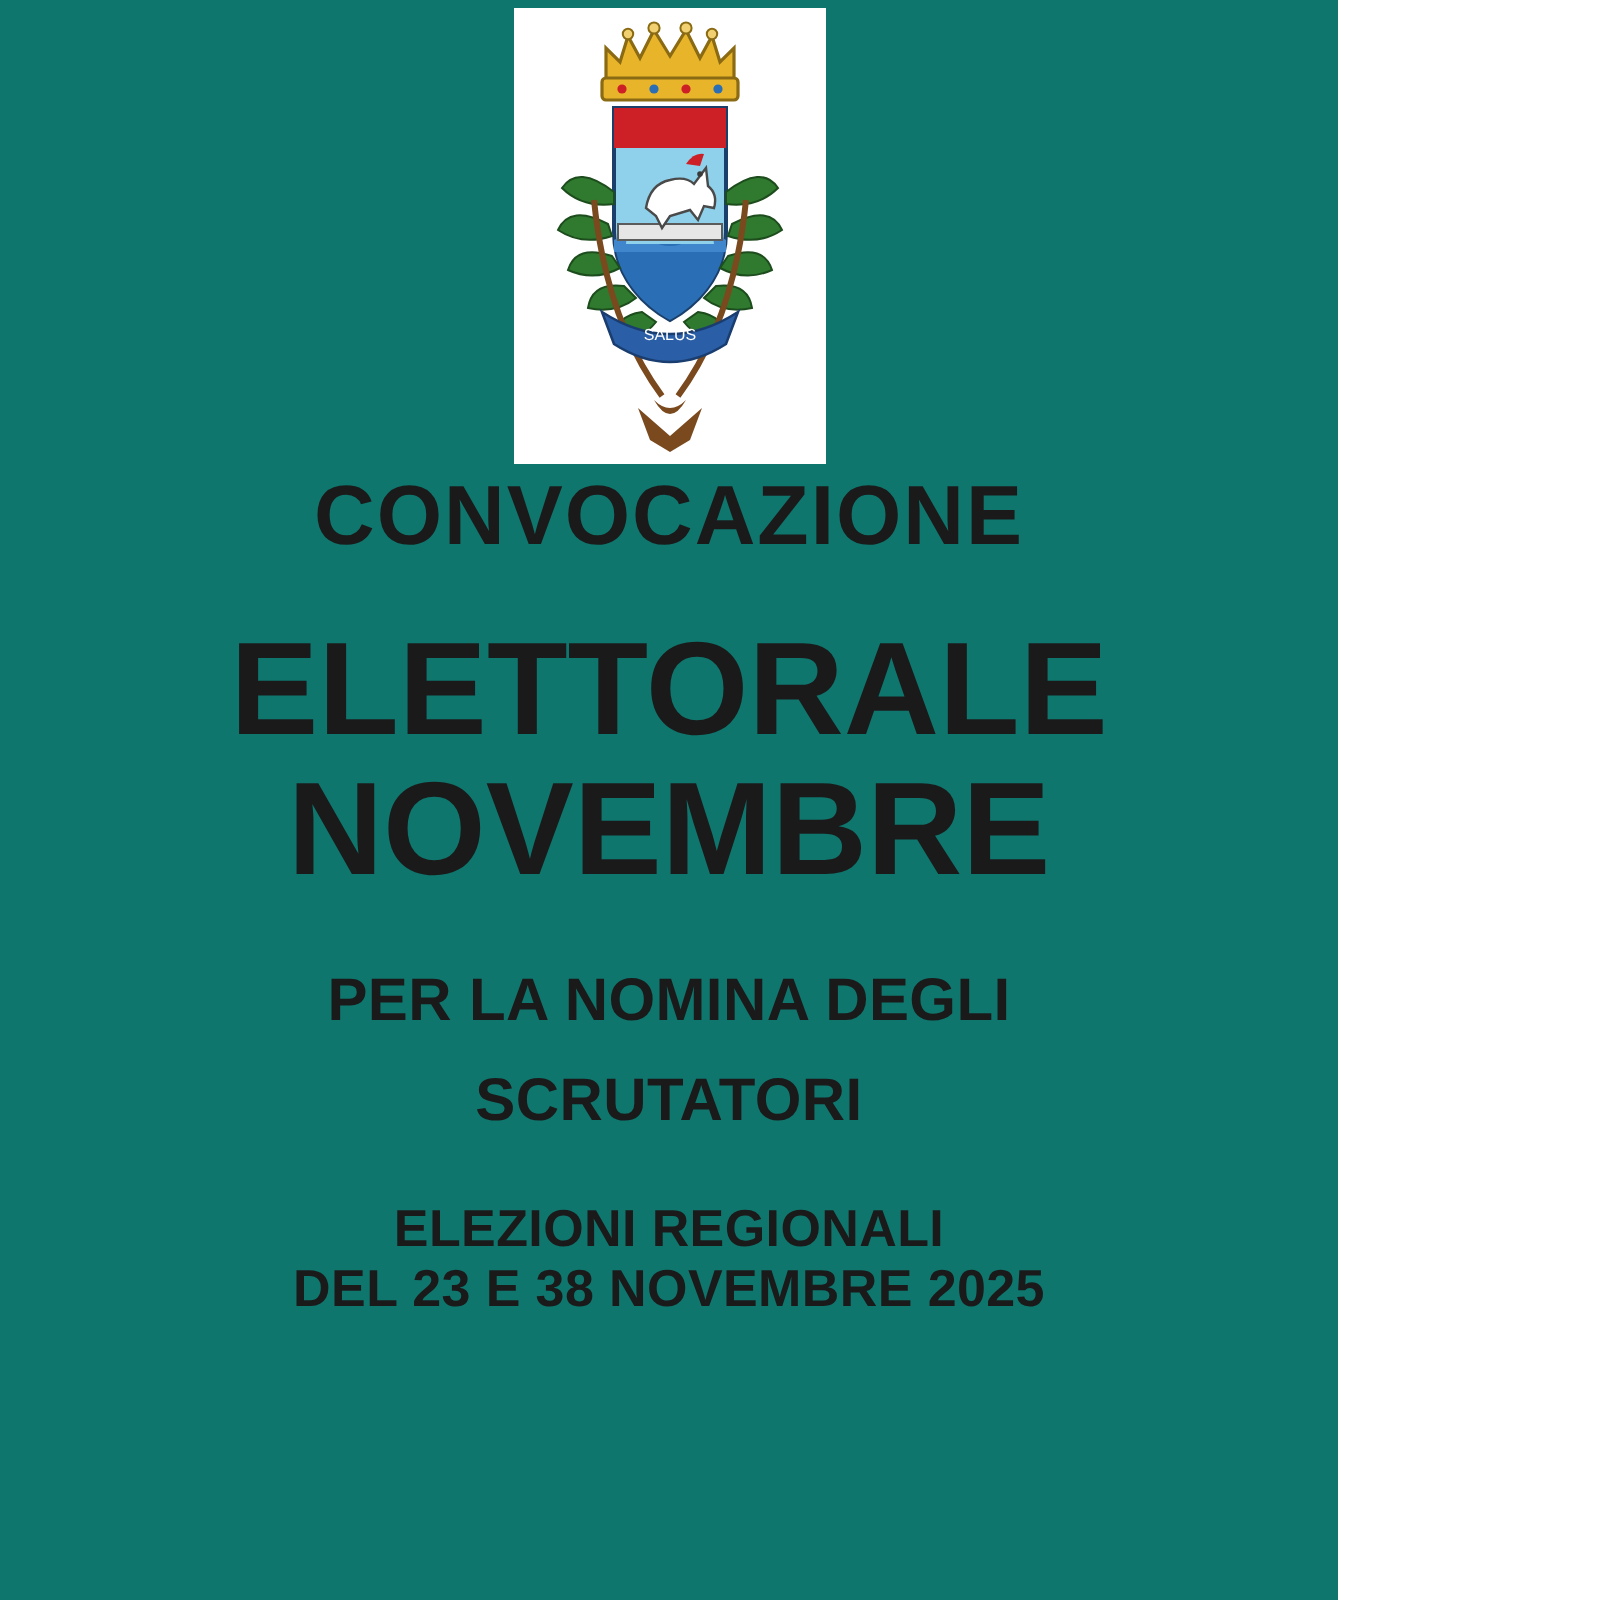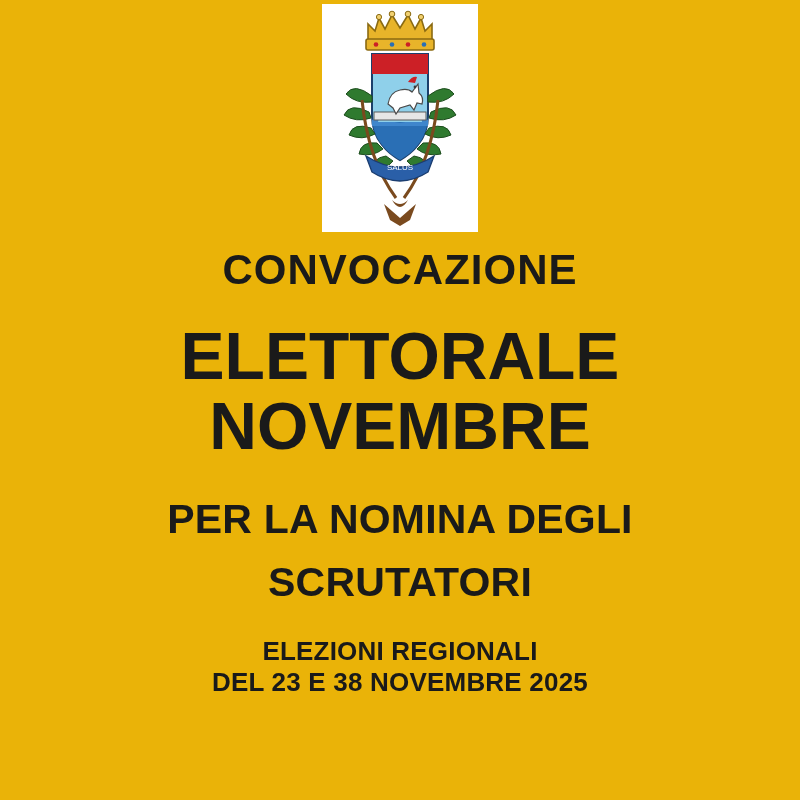--- a/index.html
+++ b/index.html
@@ -8,23 +8,23 @@
   }
   body {
     width: 800px;
     height: 800px;
     background: #ffffff;
     font-family: "Liberation Sans", sans-serif;
     overflow: hidden;
   }
   .page {
     position: relative;
-    width: 800px;
+    width: 669px;
     height: 800px;
-    background: #eab308;
+    background: #0f766e;
     display: flex;
     flex-direction: column;
     align-items: center;
   }
 
   
   .crest-wrap {
     width: 156px;
     height: 228px;
     margin-top: 4px;
@@ -42,31 +42,31 @@
   .line {
     text-align: center;
     color: #1a1a1a;
     font-weight: bold;
     letter-spacing: 0.5px;
     line-height: 1.04;
     white-space: pre;
   }
   .convocazione {
     font-size: 42px;
-    margin-top: 16px;
+    margin-top: 4px;
     letter-spacing: 1px;
   }
   .bigtitle {
     font-size: 66px;
     margin-top: 30px;
     letter-spacing: 0px;
     line-height: 1.06;
   }
   .subtitle {
-    font-size: 41px;
+    font-size: 30px;
     margin-top: 34px;
     line-height: 1.15;
     letter-spacing: 0.2px;
   }
   .elezioni {
     font-size: 26px;
     margin-top: 30px;
     line-height: 1.18;
     letter-spacing: 0.2px;
   }

